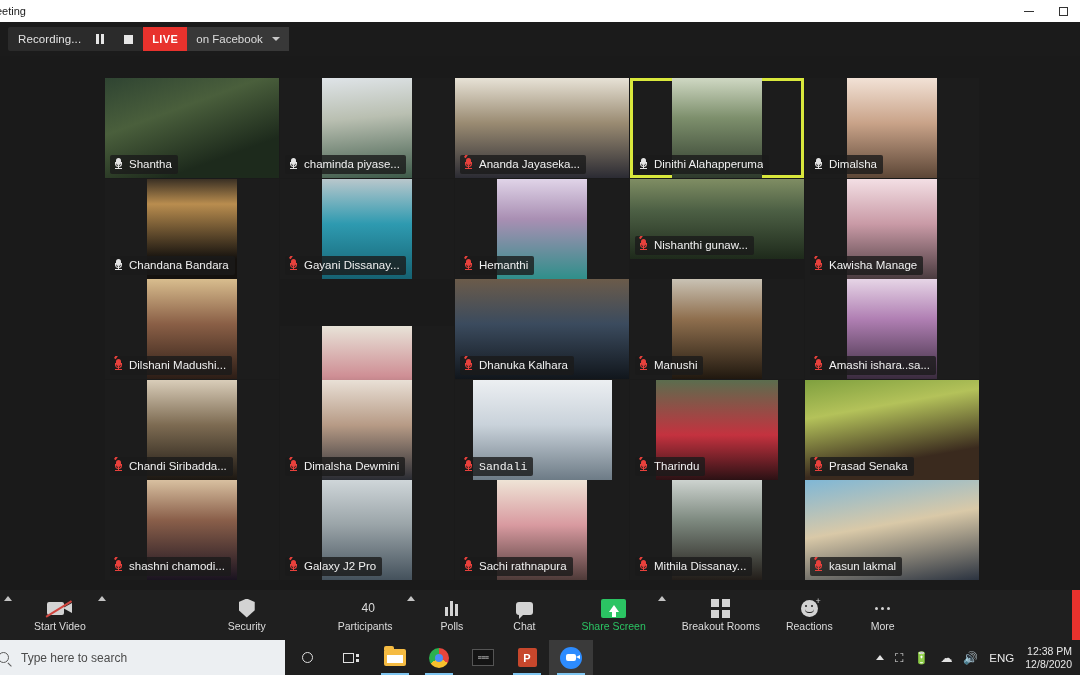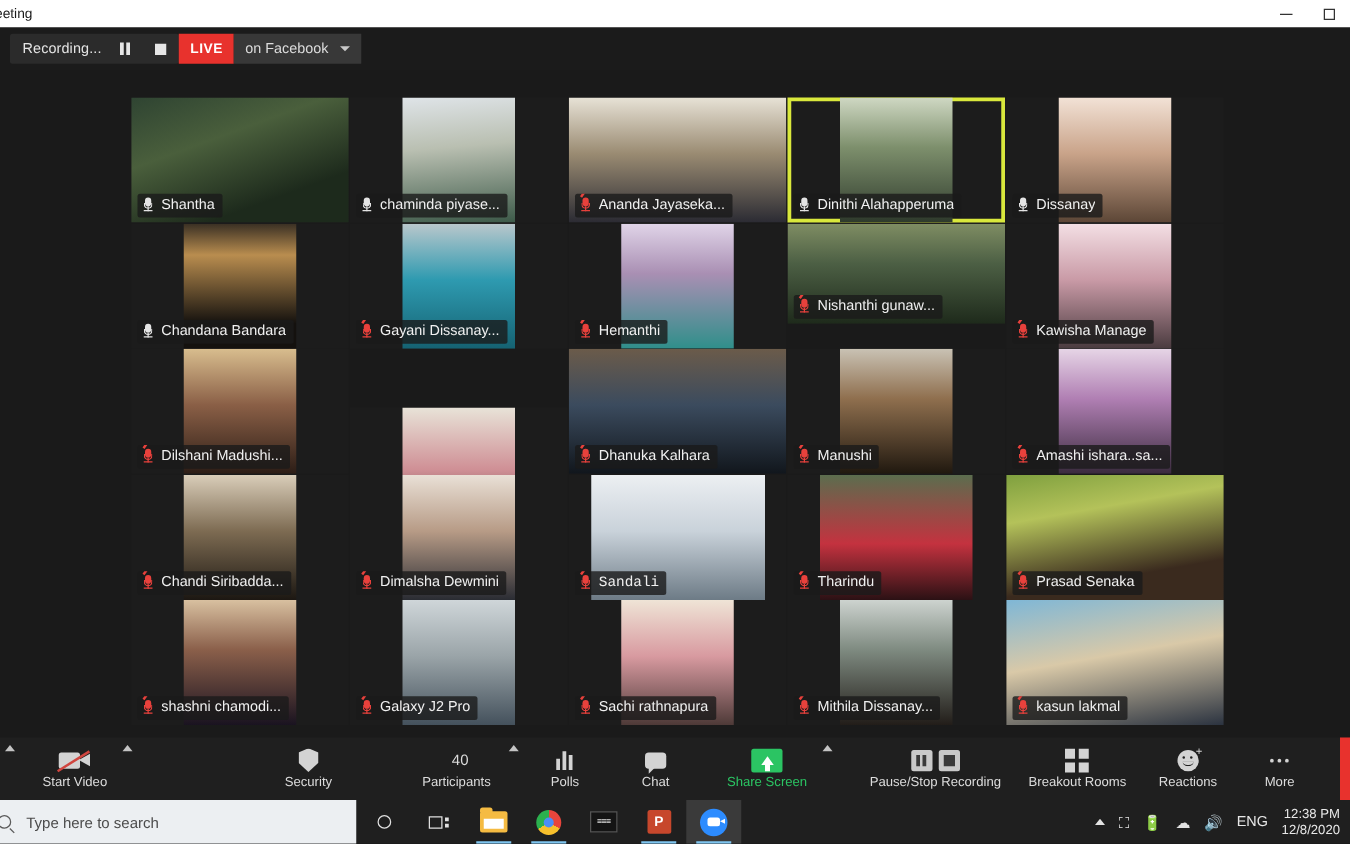--- a/index.html
+++ b/index.html
@@ -366,21 +366,21 @@
     </div>
     <div class="tile" style="left: 805px; top: 22px; width: 174px; height: 100px;">
       <div class="tile-video" style="width: 90px; left: 42px; background: linear-gradient(rgb(242, 226, 214) 0%, rgb(201, 163, 137) 45%, rgb(92, 70, 54) 100%);"></div>
       <div class="tile-name">
         <span class="mic unmuted">
           <span class="body"></span>
           <span class="arc"></span>
           <span class="stand"></span>
           <span class="base"></span>
         </span>
-        <span class="label">Dissanay</span>
+        <span class="label">Dimalsha</span>
       </div>
     </div>
     <div class="tile" style="left: 105px; top: 122.5px; width: 174px; height: 100px;">
       <div class="tile-video" style="width: 90px; left: 42px; background: linear-gradient(rgb(58, 48, 36) 0%, rgb(185, 141, 79) 25%, rgb(20, 17, 14) 80%);"></div>
       <div class="tile-name">
         <span class="mic unmuted">
           <span class="body"></span>
           <span class="arc"></span>
           <span class="stand"></span>
           <span class="base"></span>
@@ -698,34 +698,20 @@
           <span class="up">
             <span class="stem"></span>
           </span>
         </span>
     </span>
     <span class="tb-label" id="share-label" style="color: rgb(43, 196, 99);">Share Screen</span>
   </div>
 
   <div class="tb-caret" style="margin-left:6px;"></div>
 
-  <div class="tb-item" style="margin-left:24px;">
-    <span class="tb-icon">
-      <span class="recctl">
-        <span class="pz">
-            <i></i>
-            <i></i>
-          </span>
-        <span class="pz">
-            <span class="sq"></span>
-          </span>
-      </span>
-    </span>
-    <span class="tb-label">Pause/Stop Recording</span>
-  </div>
 
   <div class="tb-item" style="margin-left:10px;">
     <span class="tb-icon">
       <span class="grid-ico">
           <i></i>
           <i></i>
           <i></i>
           <i></i>
         </span>
     </span>

